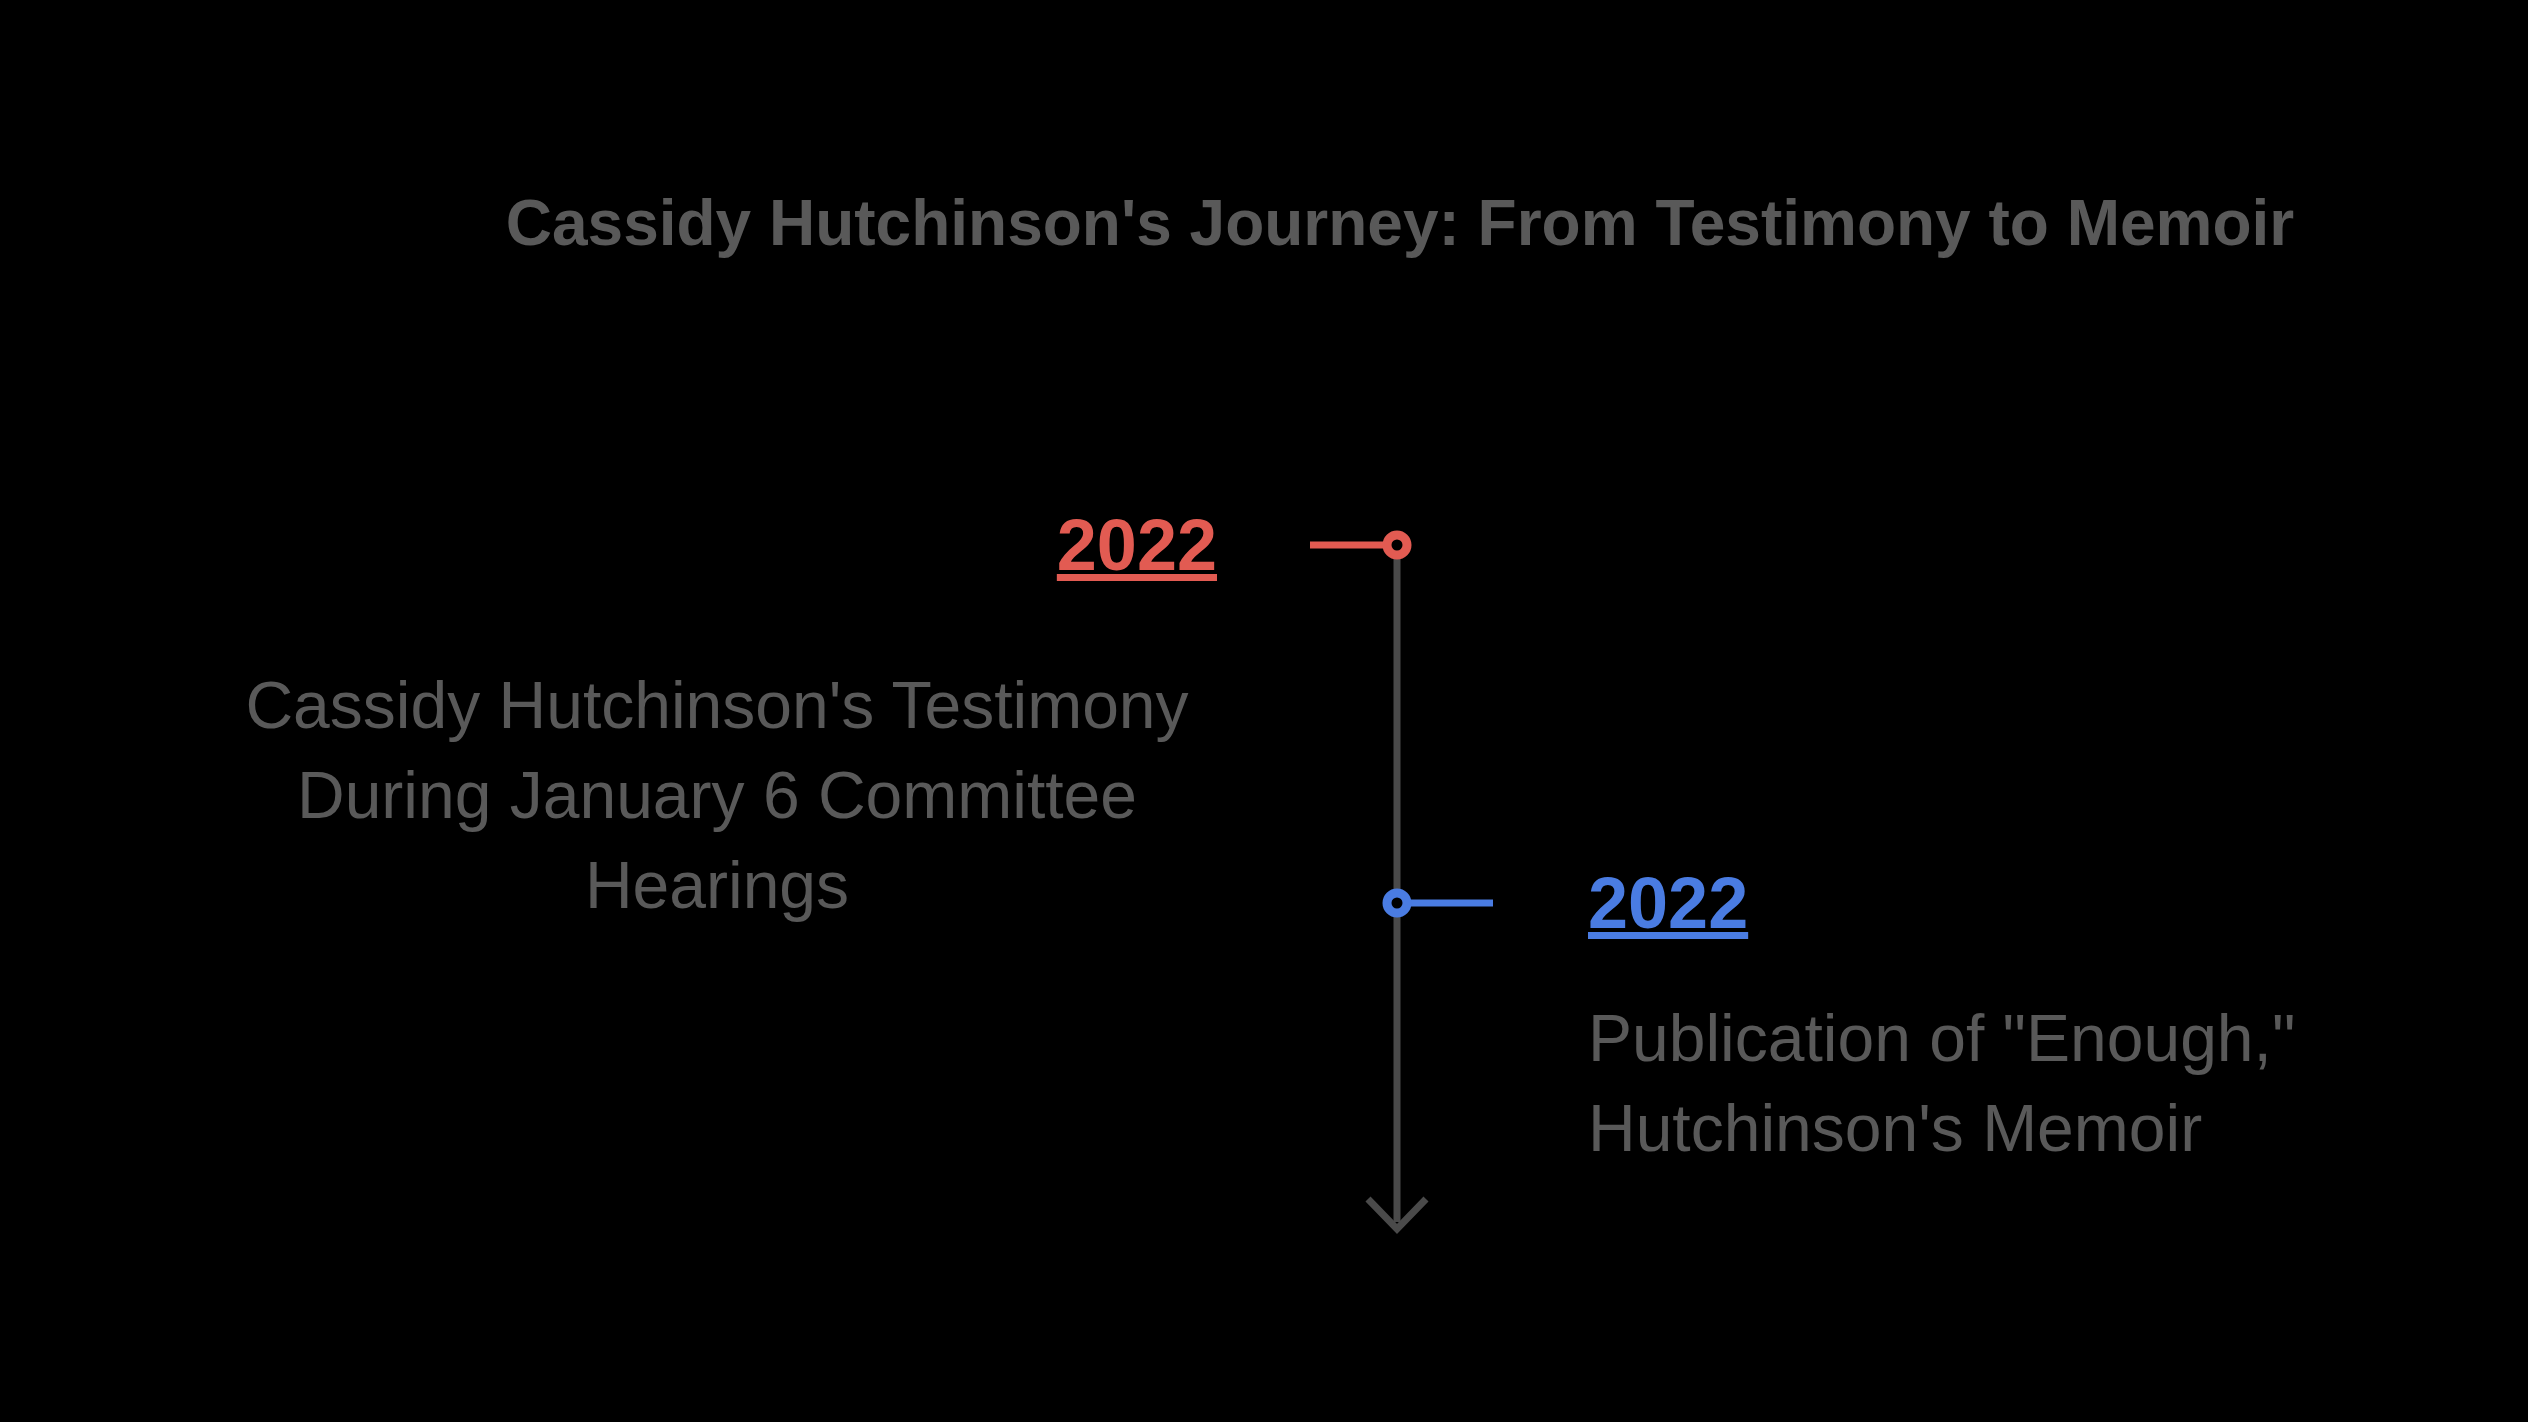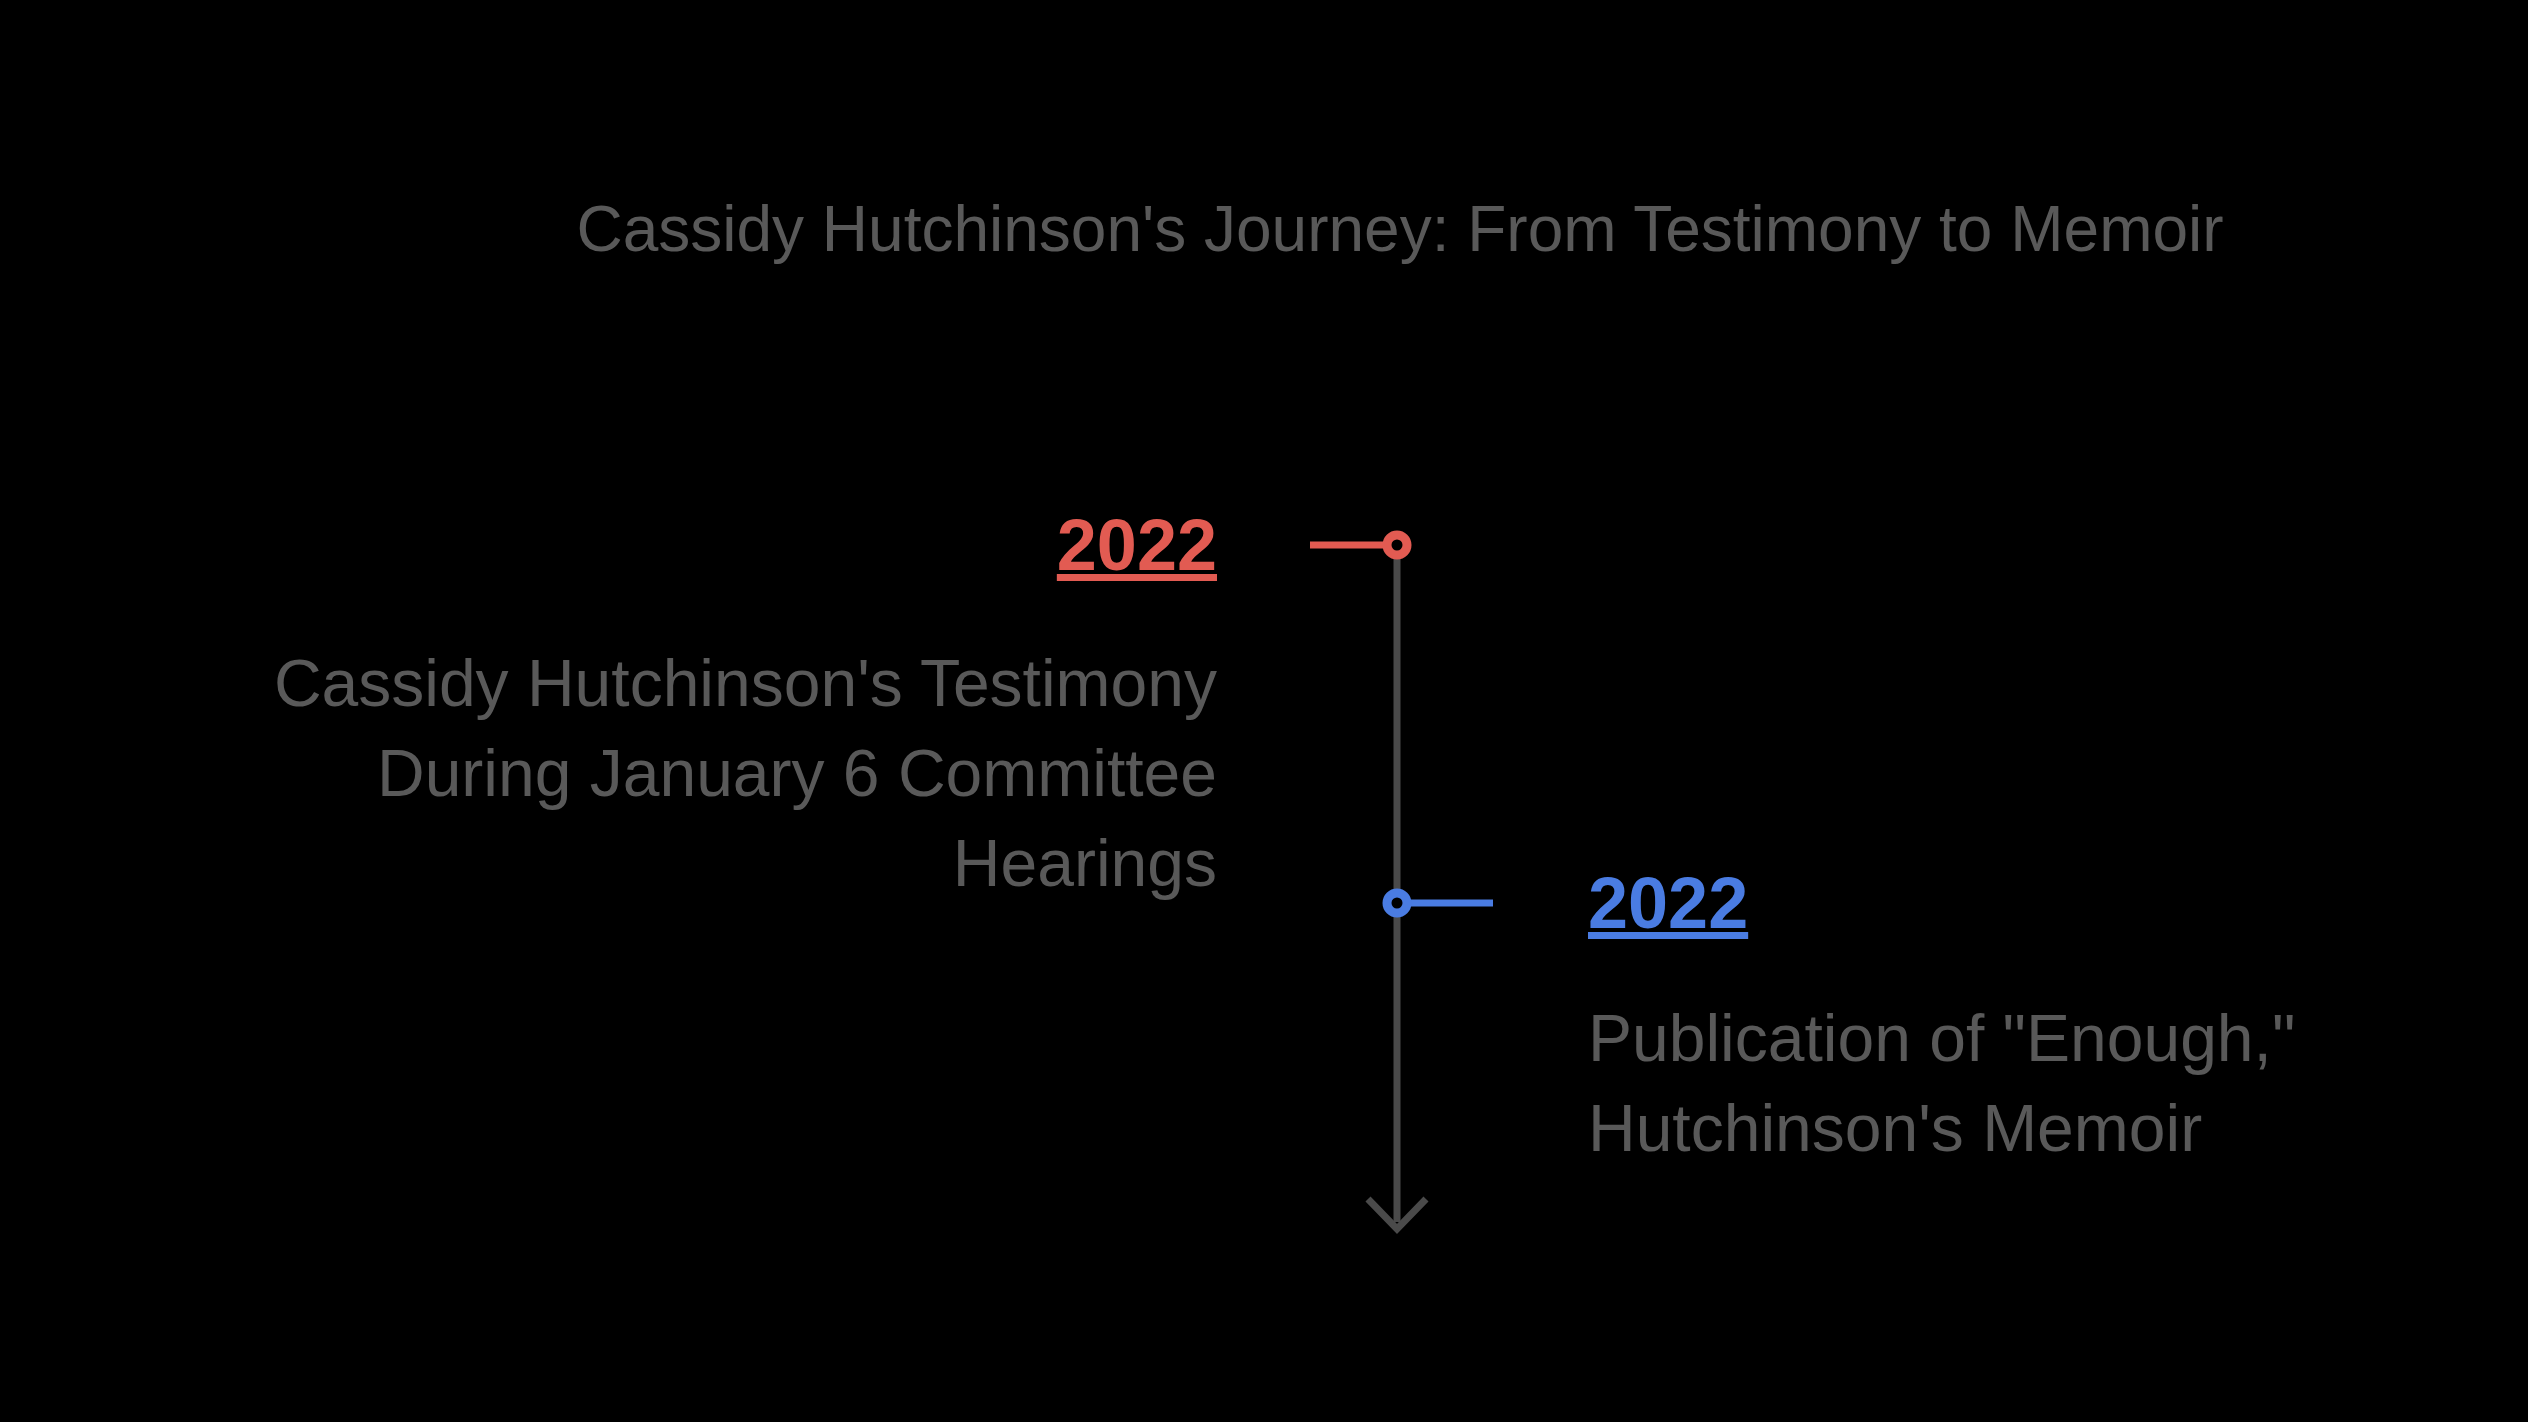--- a/index.html
+++ b/index.html
@@ -11,26 +11,26 @@
     position: relative;
     width: 2528px;
     height: 1422px;
     background: #000000;
     overflow: hidden;
     font-family: "Liberation Sans", sans-serif;
   }
   .chart-title {
     position: absolute;
     left: 400px;
-    top: 196px;
+    top: 190px;
     width: 2000px;
     text-align: center;
     font-size: 64px;
     line-height: 66px;
-    font-weight: 400;
+    font-weight: 700;
     color: #595959;
     white-space: nowrap;
   }
   .axis-svg {
     position: absolute;
     left: 0;
     top: 0;
     width: 2528px;
     height: 1422px;
   }
@@ -54,23 +54,23 @@
   }
   .event-desc {
     position: absolute;
     font-size: 66px;
     line-height: 90px;
     font-weight: 400;
     color: #595959;
   }
   .desc-left {
     right: 1311px;   
-    top: 638px;
+    top: 660px;
     width: 1000px;
-    text-align: right;
+    text-align: center;
   }
   .desc-right {
     left: 1588px;
     top: 993px;
     width: 860px;
     text-align: left;
   }
 </style>
 </head>
 <body>

